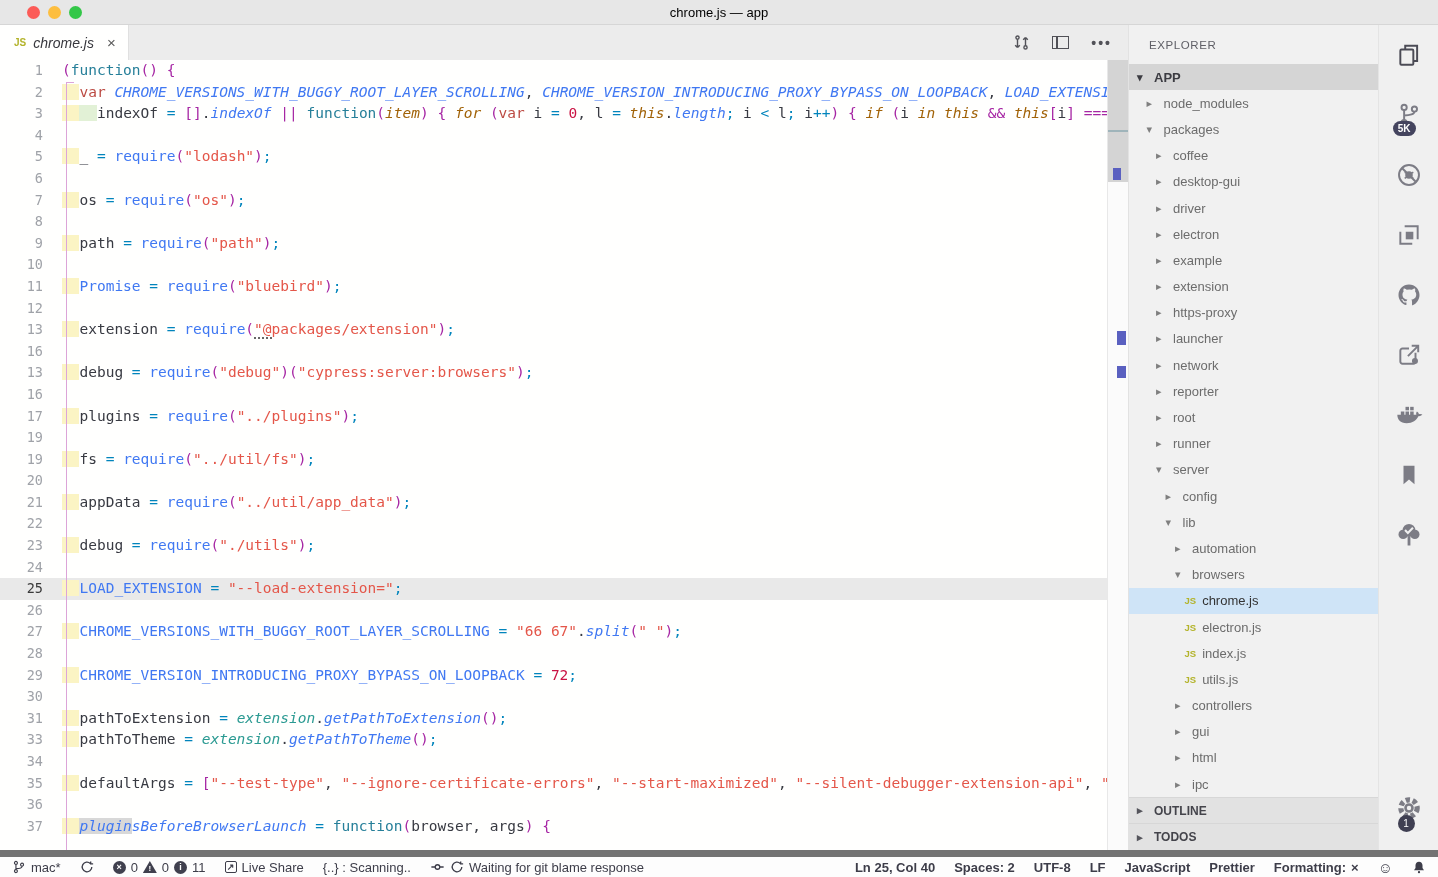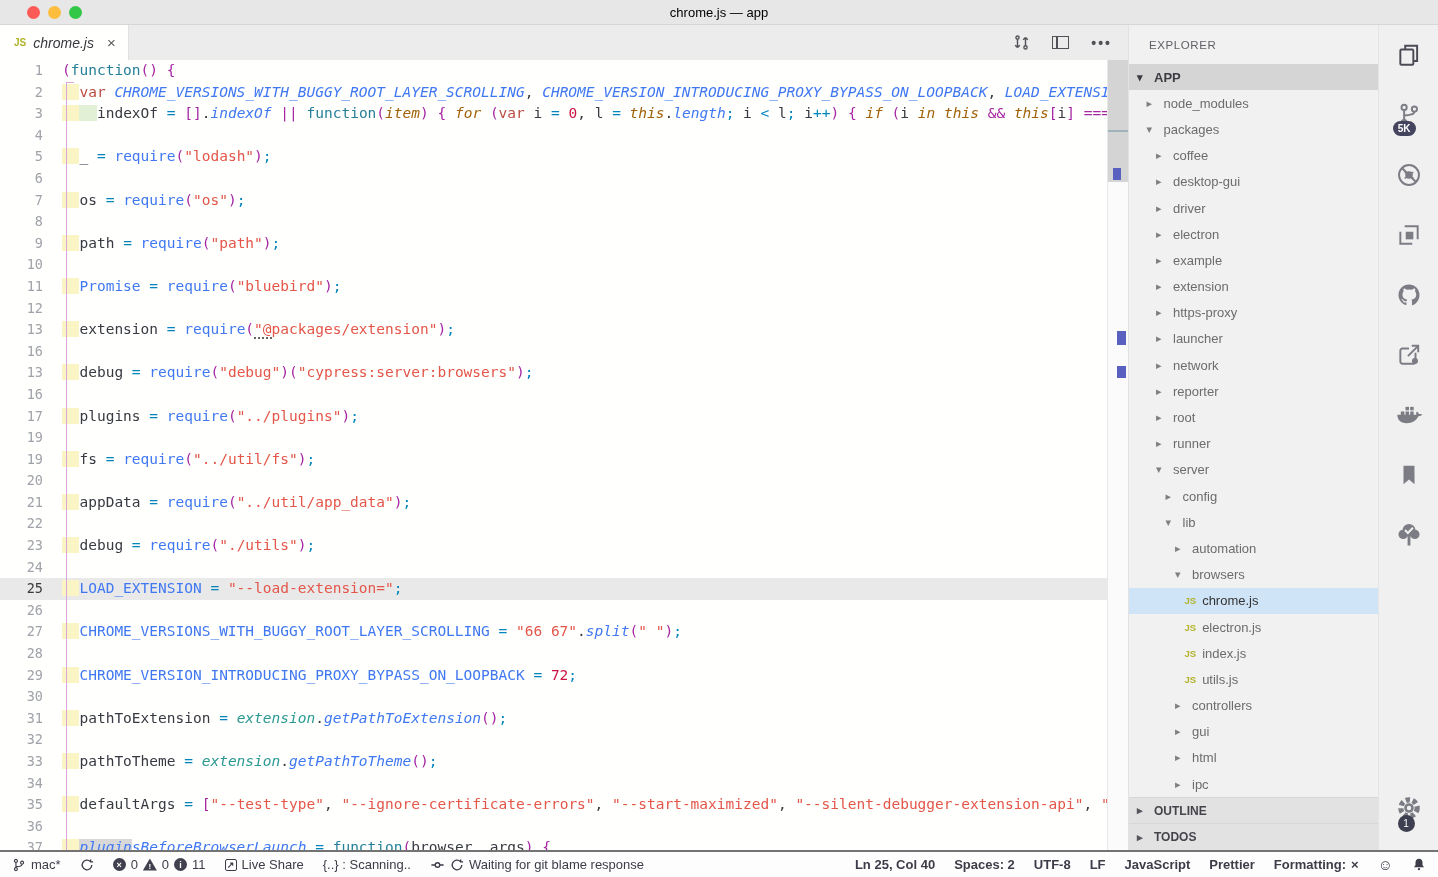--- a/index.html
+++ b/index.html
@@ -70,21 +70,21 @@
   
   .ab-item { height:60px; display:flex; align-items:center; justify-content:center; position:relative; color:#7c7c85; cursor:pointer; flex:0 0 60px; }
   .ab-item.active { color:#4b4b55; }
   .ab-item svg { display:block; }
   .ab-badge { position:absolute; right:6px; bottom:9px; background:#44445e; color:#fff; font-size:10px; font-weight:bold; border-radius:9px; padding:2px 5px; }
   .ab-spacer { flex:1; }
   .ab-gear { margin-bottom:12px; }
   .gear-badge { position:absolute; right:8px; bottom:6px; background:#3f3f52; color:#fff; width:17px; height:17px; border-radius:50%; font-size:10px; display:flex; align-items:center; justify-content:center; }
 
   
-  .statusbar { height:27px; background:#fdfdfd; border-top:2px solid #737373; display:flex; align-items:center; padding:4px 12px; font-size:13px; color:#3d3d49; }
+  .statusbar { height:27px; background:#fdfdfd; border-top:7px solid #737373; display:flex; align-items:center; padding:4px 12px; font-size:13px; color:#3d3d49; }
   .sb-group { display:flex; align-items:center; gap:19px; }
   .sb-group.right { margin-left:auto;font-weight:bold; }
   .sb-item { display:inline-flex; align-items:center; gap:5px; cursor:pointer; white-space:nowrap; }
   .sb-item svg { display:block; }
   .dot-ic { width:13px; height:13px; border-radius:50%; background:#40404e; color:#fff; font-size:9px; font-weight:bold; display:inline-flex; align-items:center; justify-content:center; }
   .tri-ic { width:14px; height:12px; background:#40404e; color:#fff; font-size:8px; font-weight:bold; display:inline-flex; align-items:flex-end; justify-content:center; clip-path:polygon(50% 0,100% 100%,0 100%); }
   .ls-ic { width:12px; height:12px; border:1.5px solid #3d3d49; border-radius:2px; font-size:9px; font-weight:bold; display:inline-flex; align-items:center; justify-content:center; }
   .smiley { font-size:15px; }
 </style>
 </head>
@@ -147,21 +147,20 @@
           <div class="cl"><span class="ln">22</span><span class="code"></span></div>
           <div class="cl"><span class="ln">23</span><span class="code"><span class="iy">  </span><span class="tk-k">debug </span><span class="tk-o">= </span><span class="tk-b">require</span><span class="tk-p">(</span><span class="tk-s">"./utils"</span><span class="tk-p">)</span><span class="tk-o">;</span></span></div>
           <div class="cl"><span class="ln">24</span><span class="code"></span></div>
           <div class="cl cur"><span class="ln">25</span><span class="code"><span class="iy">  </span><span class="tk-b">LOAD_EXTENSION </span><span class="tk-o">= </span><span class="tk-s">"--load-extension="</span><span class="tk-o">;</span></span></div>
           <div class="cl"><span class="ln">26</span><span class="code"></span></div>
           <div class="cl"><span class="ln">27</span><span class="code"><span class="iy">  </span><span class="tk-b">CHROME_VERSIONS_WITH_BUGGY_ROOT_LAYER_SCROLLING </span><span class="tk-o">= </span><span class="tk-s">"66 67"</span><span class="tk-k">.</span><span class="tk-bi">split</span><span class="tk-p">(</span><span class="tk-s">" "</span><span class="tk-p">)</span><span class="tk-o">;</span></span></div>
           <div class="cl"><span class="ln">28</span><span class="code"></span></div>
           <div class="cl"><span class="ln">29</span><span class="code"><span class="iy">  </span><span class="tk-b">CHROME_VERSION_INTRODUCING_PROXY_BYPASS_ON_LOOPBACK </span><span class="tk-o">= </span><span class="tk-n">72</span><span class="tk-o">;</span></span></div>
           <div class="cl"><span class="ln">30</span><span class="code"></span></div>
           <div class="cl"><span class="ln">31</span><span class="code"><span class="iy">  </span><span class="tk-k">pathToExtension </span><span class="tk-o">= </span><span class="tk-ti">extension</span><span class="tk-k">.</span><span class="tk-bi">getPathToExtension</span><span class="tk-p">()</span><span class="tk-o">;</span></span></div>
-          <div class="cl"><span class="ln">32</span><span class="code"></span></div>
           <div class="cl"><span class="ln">33</span><span class="code"><span class="iy">  </span><span class="tk-k">pathToTheme </span><span class="tk-o">= </span><span class="tk-ti">extension</span><span class="tk-k">.</span><span class="tk-bi">getPathToTheme</span><span class="tk-p">()</span><span class="tk-o">;</span></span></div>
           <div class="cl"><span class="ln">34</span><span class="code"></span></div>
           <div class="cl"><span class="ln">35</span><span class="code"><span class="iy">  </span><span class="tk-k">defaultArgs </span><span class="tk-o">= </span><span class="tk-p">[</span><span class="tk-s">"--test-type"</span><span class="tk-k">, </span><span class="tk-s">"--ignore-certificate-errors"</span><span class="tk-k">, </span><span class="tk-s">"--start-maximized"</span><span class="tk-k">, </span><span class="tk-s">"--silent-debugger-extension-api"</span><span class="tk-k">, </span><span class="tk-s">"--</span></span></div>
           <div class="cl"><span class="ln">36</span><span class="code"></span></div>
           <div class="cl"><span class="ln">37</span><span class="code"><span class="iy">  </span><span class="tk-bi tk-hl">plugin</span><span class="tk-bi">sBeforeBrowserLaunch</span><span class="tk-o"> = </span><span class="tk-t">function</span><span class="tk-p">(</span><span class="tk-k">browser, args</span><span class="tk-p">)</span><span class="tk-k"> </span><span class="tk-p">{</span></span></div>
         </div>
       <div class="ruler">
         <div class="ruler-thumb"></div>
         <div class="thumb-line"></div>
         <div>

